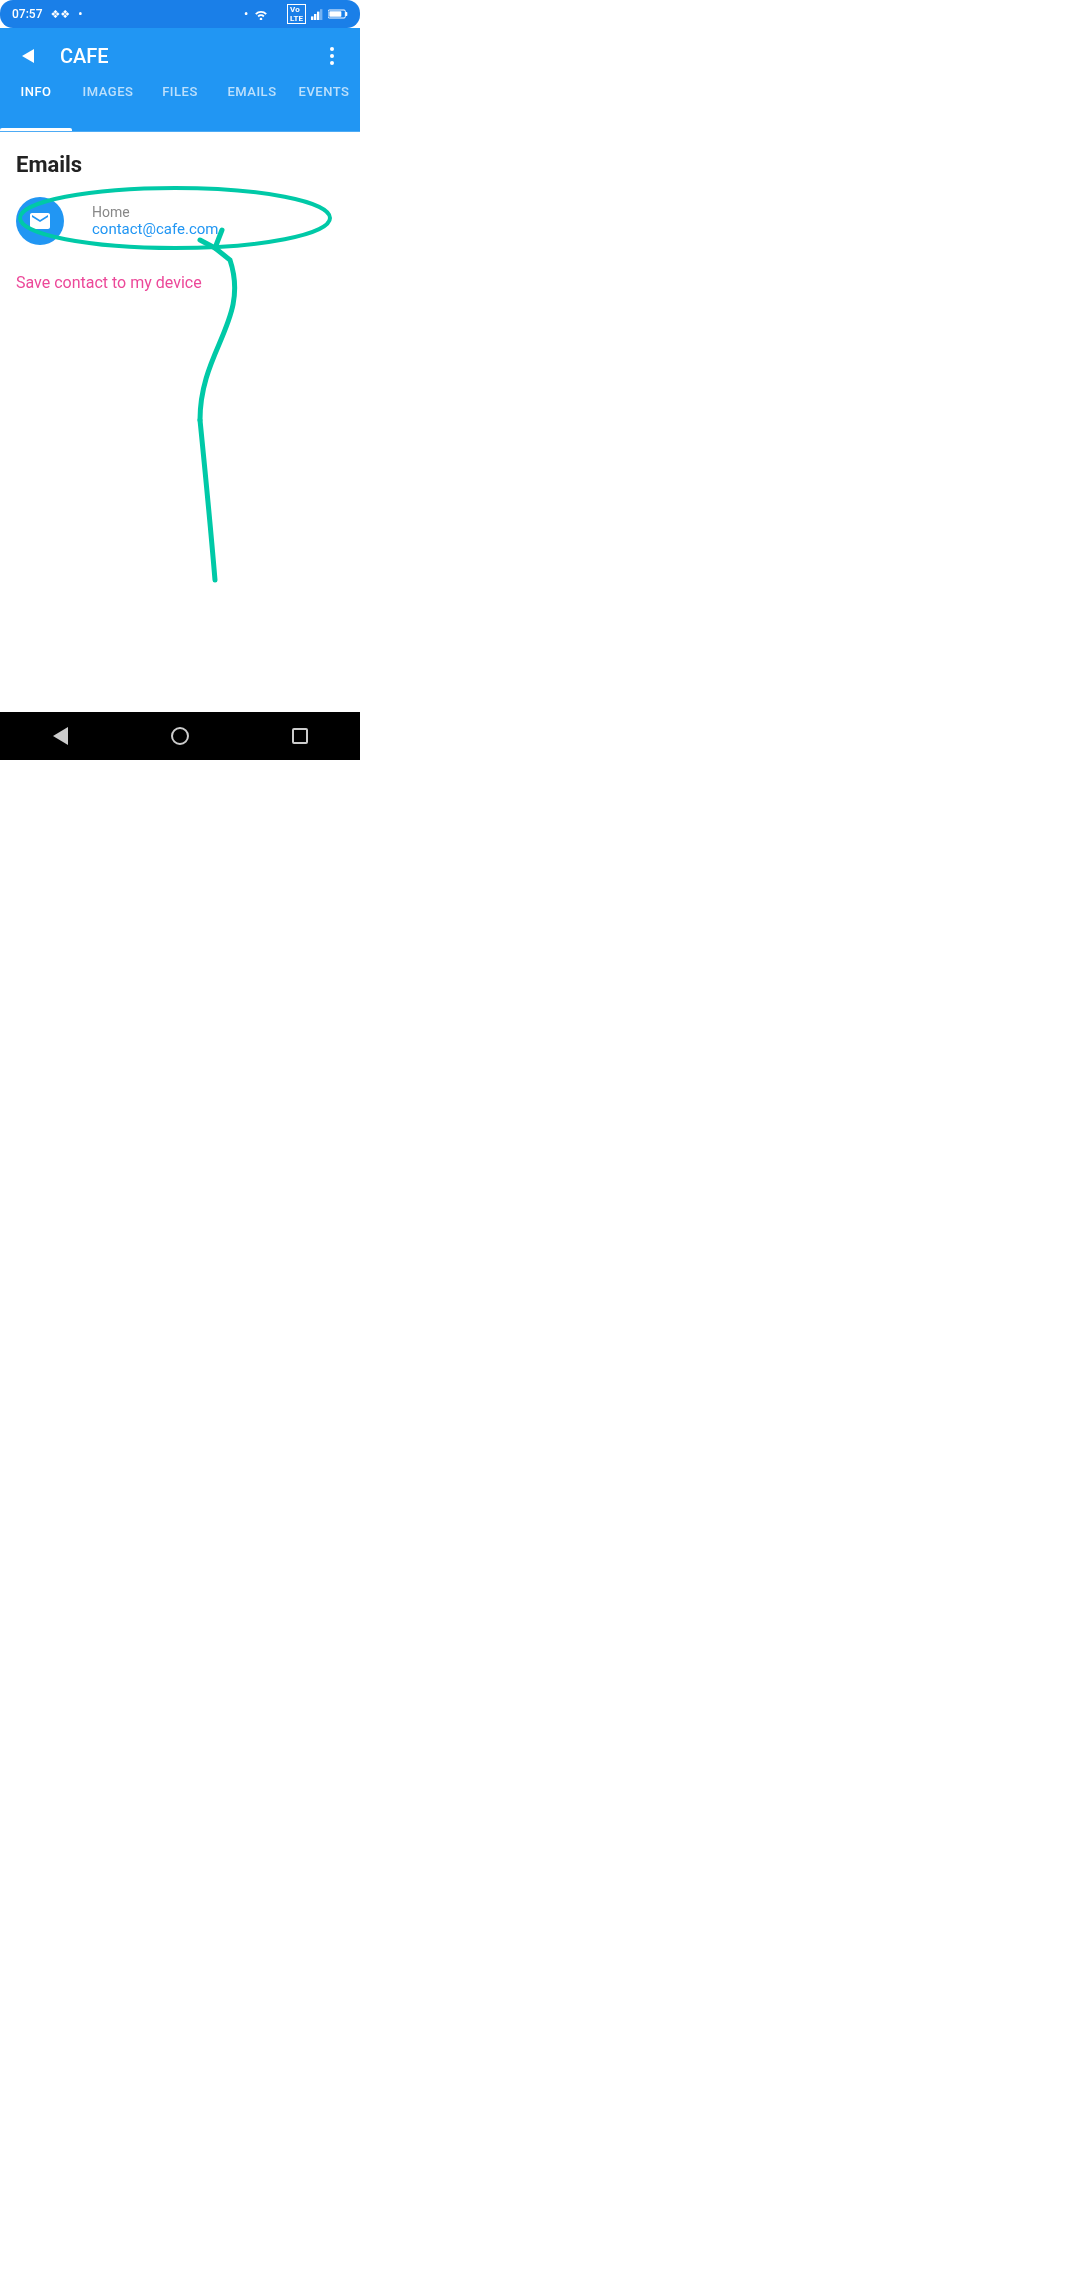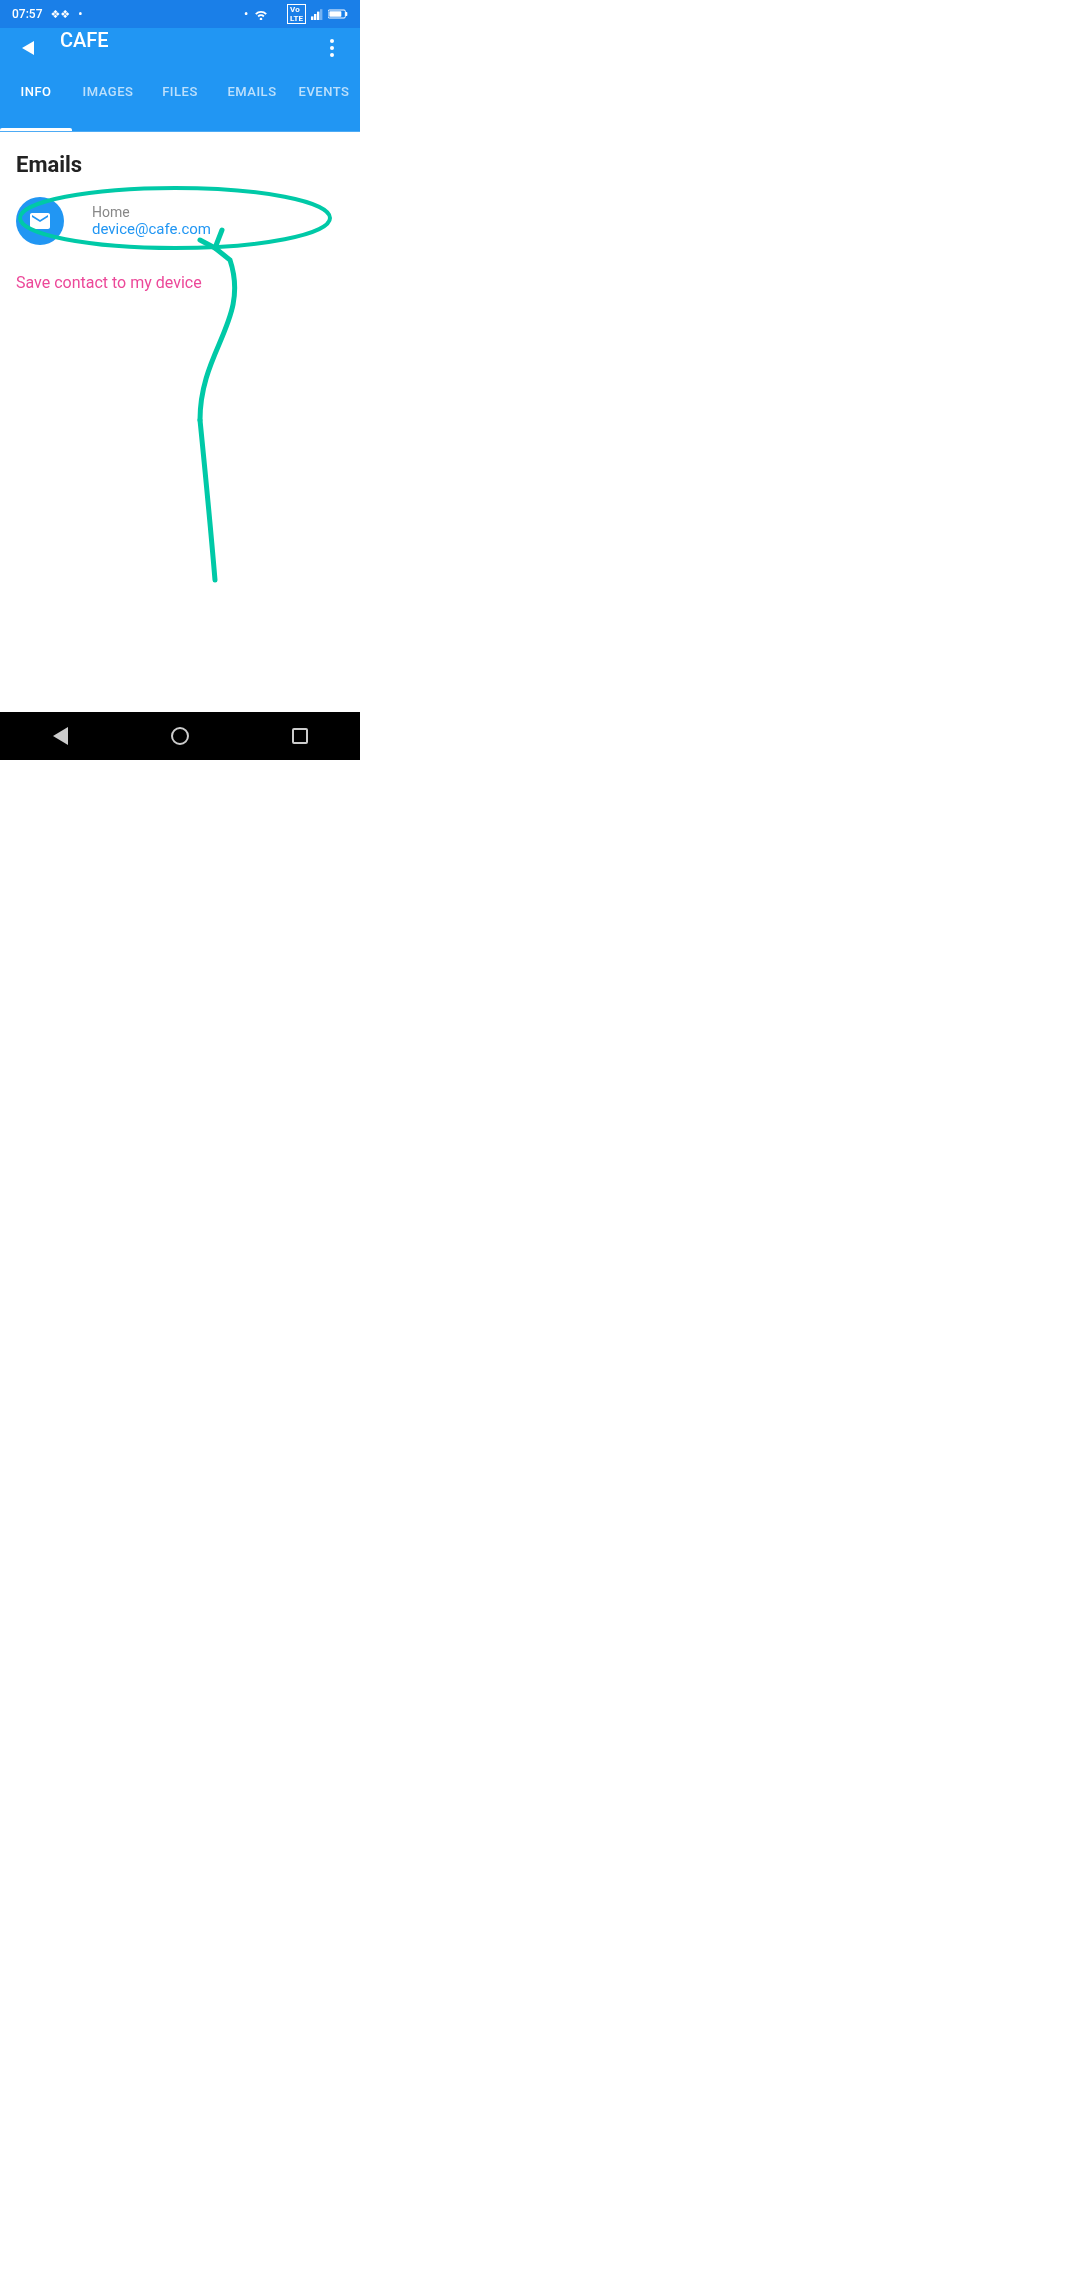--- a/index.html
+++ b/index.html
@@ -18,39 +18,41 @@
     .status-bar {
       background: #1a7fe8;
       height: 28px;
       display: flex;
       align-items: center;
       justify-content: space-between;
       padding: 8px 12px;
       color: #fff;
       font-size: 12px;
       font-weight: 500;
+      border-radius: 13px;
     }
 
     .status-left {
       display: flex;
       align-items: center;
       gap: 8px;
     }
 
     .status-right {
       display: flex;
       align-items: center;
       gap: 5px;
     }
 
     
     .app-bar {
       background: #2196F3;
       height: 56px;
       display: flex;
+      align-items: center;
       padding: 0 8px;
       color: #fff;
     }
 
     .back-btn {
       width: 40px;
       height: 40px;
       display: flex;
       align-items: center;
       justify-content: center;
@@ -311,21 +313,21 @@
 
   <div class="email-row">
     <div class="email-avatar">
 
       <svg class="email-icon-svg" viewBox="0 0 24 24" fill="white">
         <path d="M20 4H4c-1.1 0-2 .9-2 2v12c0 1.1.9 2 2 2h16c1.1 0 2-.9 2-2V6c0-1.1-.9-2-2-2zm0 4l-8 5-8-5V6l8 5 8-5v2z"></path>
       </svg>
     </div>
     <div class="email-info">
       <span class="email-label">Home</span>
-      <span class="email-address">device@cafe.com</span>
+      <span class="email-address">contact@cafe.com</span>
     </div>
   </div>
 
   <span class="save-contact">Save contact to my device</span>
 </div>
 
 <svg class="annotation-overlay" viewBox="0 0 360 760" xmlns="http://www.w3.org/2000/svg">
 
   <ellipse cx="175" cy="218" rx="155" ry="30" fill="none" stroke="#00C9A7" stroke-width="4"></ellipse>
 

